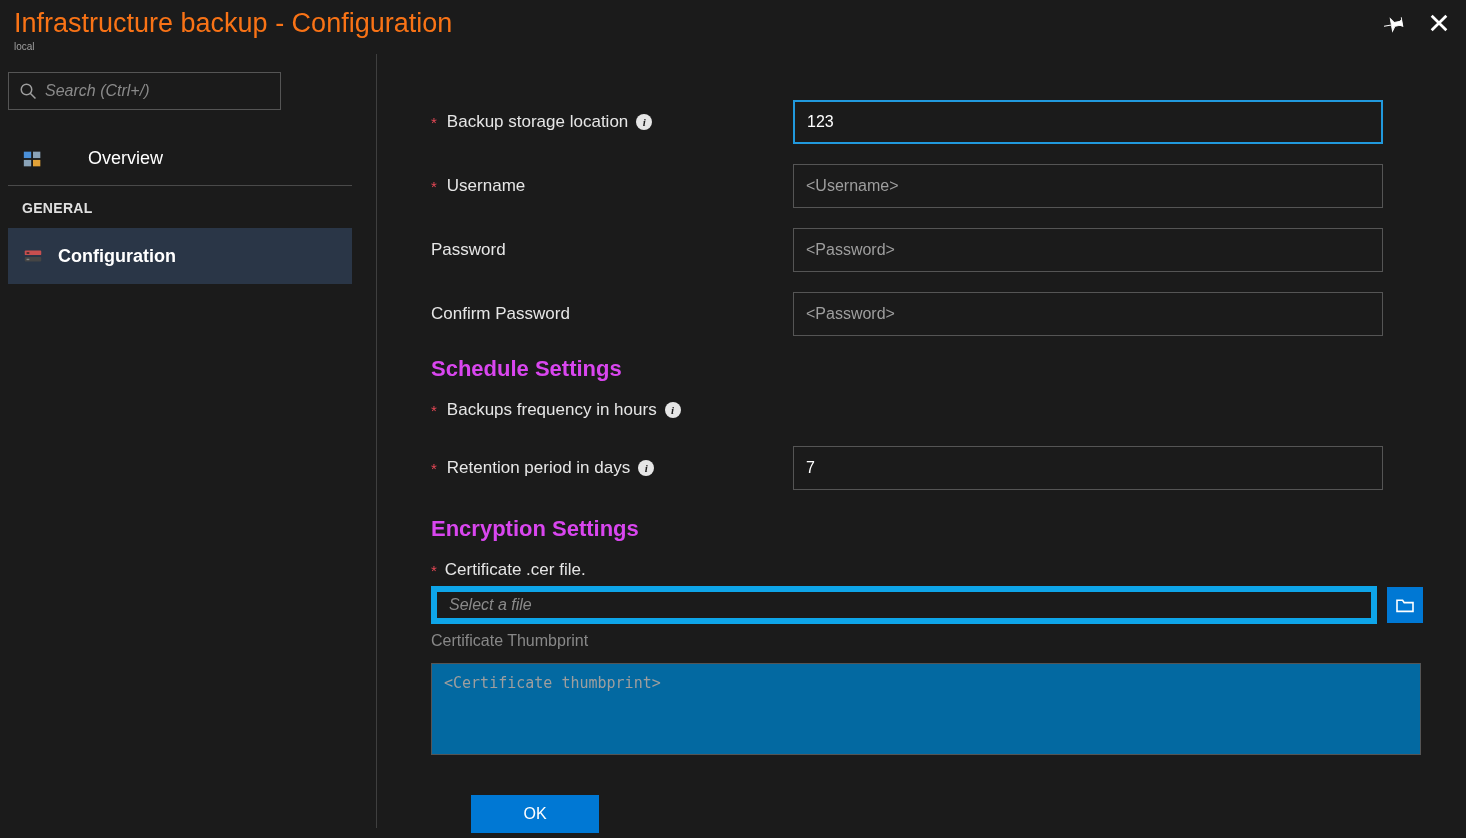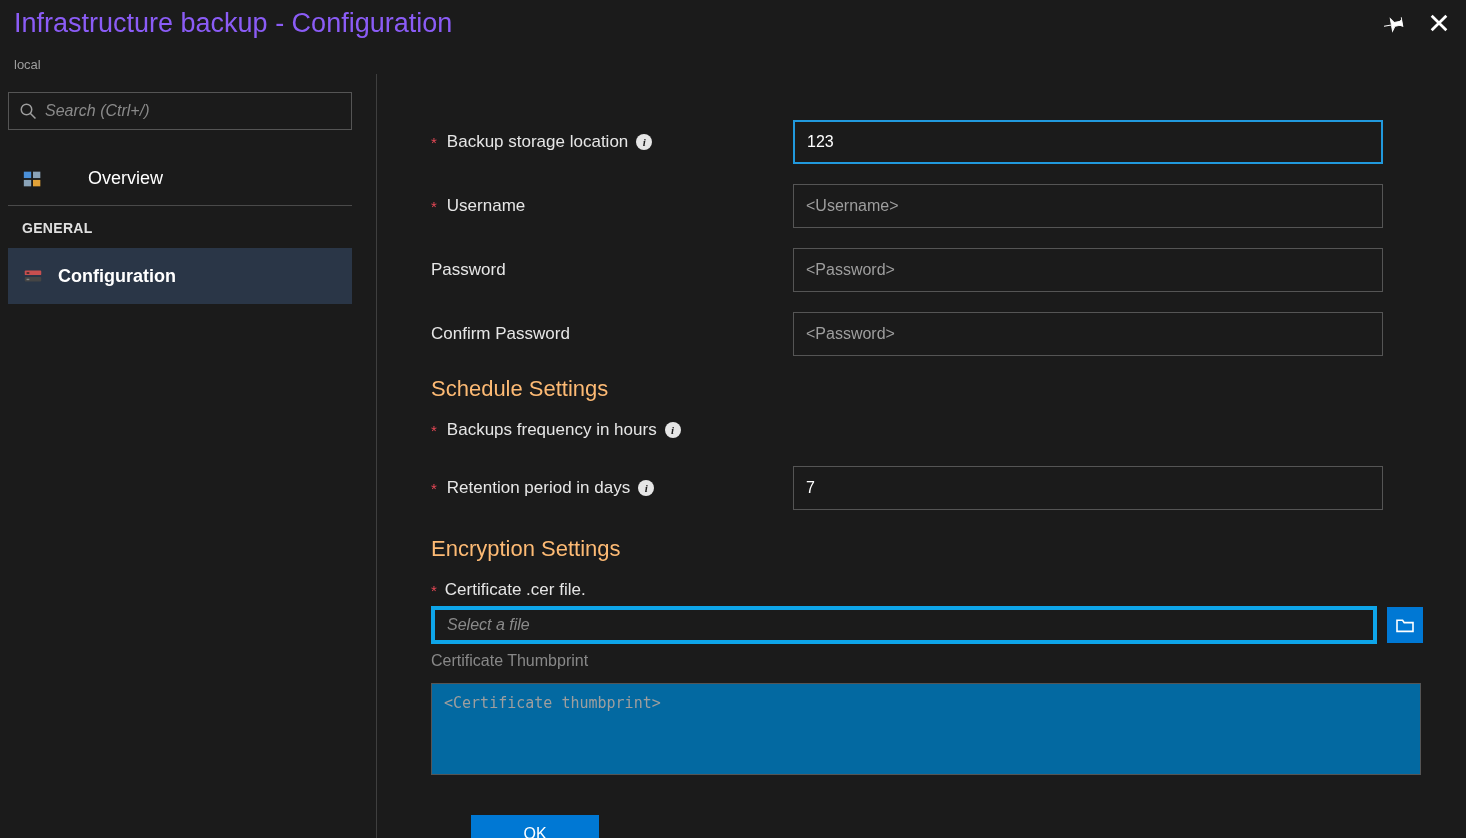--- a/index.html
+++ b/index.html
@@ -1,29 +1,29 @@
 <!DOCTYPE html>
 <html><head>
 <meta charset="utf-8">
 <style>
   * { box-sizing: border-box; margin: 0; padding: 0; }
   html, body { width: 1466px; height: 838px; background:#1b1b1b; color:#fff; font-family:"Segoe UI",Arial,sans-serif; overflow:hidden; }
   body { position:relative; }
 
   
   .header { padding:8px 14px 2px 14px; position:relative; }
-  .header h1 { font-size:27px; font-weight:400; color:#8b5cf6; }
-  .header .sub { font-size:13px; color:#9e9e9e; margin-top:18px; }
+  .header h1 { font-size:27px; font-weight:400; color:#f97316; }
+  .header .sub { font-size:10px; color:#9e9e9e; margin-top:2px; }
   .header-actions { position:absolute; top:10px; right:14px; display:flex; gap:18px; align-items:center; }
   .header-actions .hbtn { width:26px; height:26px; display:flex; align-items:center; justify-content:center; cursor:pointer; }
   .header-actions svg { width:22px; height:22px; fill:#fff; stroke:#fff; }
 
   .body { display:flex; height:calc(838px - 64px); }
   .sidebar { width:354px; padding:18px 0 0 8px; }
-  .search-box { margin:0 0 22px 0; width:344px; height:38px; border:1px solid #555; background:#1b1b1b; display:flex; align-items:center; padding:0 10px; gap:8px; color:#9e9e9e; font-style:italic; font-size:16px; }
+  .search-box { margin:0 0 22px 0; width:273px; height:38px; border:1px solid #555; background:#1b1b1b; display:flex; align-items:center; padding:0 10px; gap:8px; color:#9e9e9e; font-style:italic; font-size:16px; }
   .search-box svg { width:18px; height:18px; stroke:#9e9e9e; fill:none; }
   .search-box input { flex:1; background:transparent; border:none; outline:none; color:#fff; font-size:16px; font-style:italic; }
   .search-box input::placeholder { color:#8a8a8a; font-style:italic; }
 
   .nav-item { height:54px; width:344px; display:flex; align-items:center; gap:14px; padding:0 14px; color:#fff; font-size:18px; cursor:pointer; }
   .nav-item.overview { border-bottom:1px solid #4a4a4a;gap:44px; }
   .nav-item .ico { width:22px; height:22px; display:flex; align-items:center; justify-content:center; }
   .section-title { margin:14px 0 12px 14px; font-size:14px; font-weight:700; color:#e0e0e0; letter-spacing:0.3px; }
   .nav-item.active { background:#2a3647; }
   .nav-item.active.config { height:56px;font-weight:bold; }
@@ -35,27 +35,27 @@
   .form-row { display:flex; align-items:center; margin-bottom:26px; }
   .form-row.tight { margin-bottom:20px; }
   .form-label { width:398px; display:flex; align-items:center; gap:8px; font-size:17px; color:#e6e6e6; padding-left:36px; }
   .req { color:#e74856; font-size:15px; margin-right:2px; }
   .info-icon { width:16px; height:16px; border-radius:50%; background:#e6e6e6; color:#1b1b1b; display:inline-flex; align-items:center; justify-content:center; font-size:11px; font-weight:700; font-family:Georgia,serif; font-style:italic; line-height:1; }
   .form-input-wrap { flex:1; }
   input.txt { width:590px; height:44px; background:#1b1b1b; border:1px solid #555; color:#fff; font-size:16px; padding:0 12px; outline:none; }
   input.txt.focused { border:2px solid #2199dd; }
   input.txt::placeholder { color:#9e9e9e; }
 
-  h2.section { font-size:22px; font-weight:400; color:#fdba74; margin:20px 0 18px 36px; }
+  h2.section { font-size:22px; font-weight:700; color:#d946ef; margin:20px 0 18px 36px; }
   .section.first { margin-top: 12px; }
 
   .cert-area { padding-left:36px; }
   .cert-label { font-size:17px; color:#e6e6e6; margin-bottom:6px; display:flex; align-items:center; gap:6px; }
   .cert-row { display:flex; gap:10px; align-items:center; margin-bottom:8px; }
-  input.file { width:946px; height:38px; background:#1b1b1b; border:4px solid #0ea5e9; color:#9e9e9e; font-size:16px; font-style:italic; padding:0 12px; outline:none; }
+  input.file { width:946px; height:38px; background:#1b1b1b; border:6px solid #0ea5e9; color:#9e9e9e; font-size:16px; font-style:italic; padding:0 12px; outline:none; }
   input.file::placeholder { color:#8a8a8a; font-style:italic; }
   .browse-btn { width:36px; height:36px; background:#0078d4; display:flex; align-items:center; justify-content:center; cursor:pointer; }
   .browse-btn svg { width:20px; height:16px; fill:none; stroke:#fff; stroke-width:2; }
   .thumb-label { font-size:16px; color:#888; margin-bottom:13px; }
   textarea.thumb { width:990px; height:92px; background:#0369a1; border:1px solid #555; resize:none; color:#fff; font-size:15px; padding:10px 12px; outline:none; }
   textarea.thumb::placeholder { color:#9e9e9e; }
 
   .ok-btn { margin:36px 0 0 76px; width:128px; height:38px; background:#0078d4; color:#fff; font-size:16px; border:none; cursor:pointer; }
 </style>
 </head>

